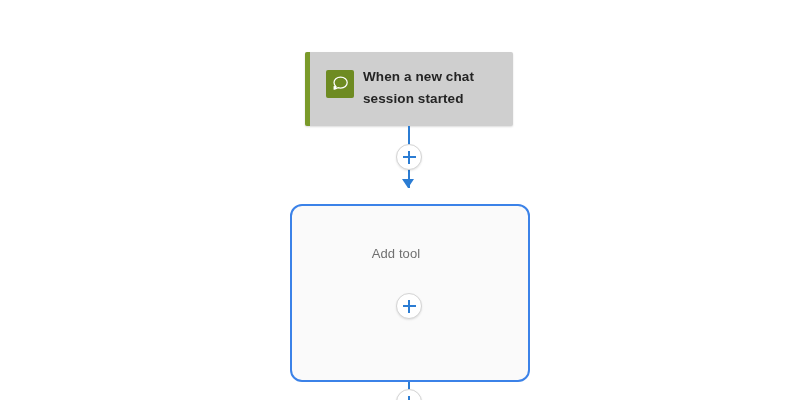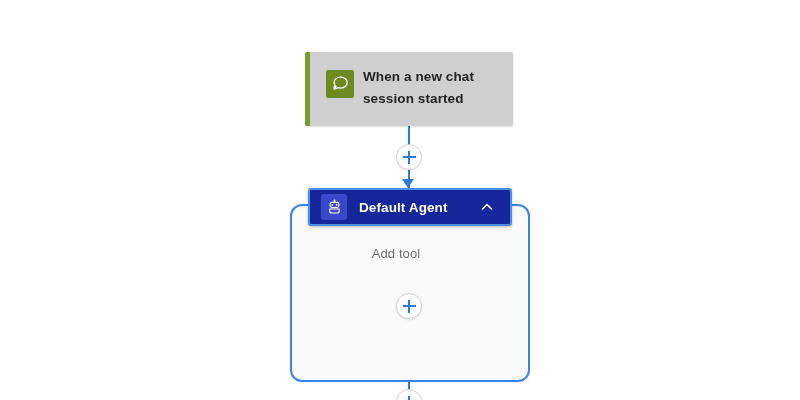--- a/index.html
+++ b/index.html
@@ -236,40 +236,20 @@
 
   <div class="agent-container"></div>
 
   <div class="add-tool-label">Add tool</div>
 
   <div class="plus-btn" id="plus-tool">
     <span class="hbar"></span>
     <span class="vbar"></span>
   </div>
 
-  <div class="agent-header-ring">
-    <div class="agent-icon">
-      <svg width="17" height="17" viewBox="0 0 18 18" aria-hidden="true">
-        <line x1="9" y1="1.6" x2="9" y2="3.4" stroke="#ffffff" stroke-width="1.1" stroke-linecap="round"></line>
-        <circle cx="9" cy="1.5" r="1.0" fill="#ffffff"></circle>
-        <rect x="4.3" y="3.6" width="9.4" height="5.4" rx="2.0" fill="none" stroke="#ffffff" stroke-width="1.2"></rect>
-        <circle cx="6.8" cy="6.3" r="0.95" fill="#ffffff"></circle>
-        <circle cx="11.2" cy="6.3" r="0.95" fill="#ffffff"></circle>
-        <path d="M4.0 10.6 h10 v2.0 a2.2 2.2 0 0 1 -2.2 2.2 h-5.6 a2.2 2.2 0 0 1 -2.2 -2.2 z" fill="none" stroke="#ffffff" stroke-width="1.2" stroke-linejoin="round"></path>
-      </svg>
-    </div>
-
-    <div class="agent-title">Default Agent</div>
-
-    <div class="agent-chevron">
-      <svg width="14" height="14" viewBox="0 0 14 14" aria-hidden="true">
-        <path d="M2.5 9 L7 4.6 L11.5 9" fill="none" stroke="#ffffff" stroke-width="1.5" stroke-linecap="round" stroke-linejoin="round"></path>
-      </svg>
-    </div>
-  </div>
 
   <div class="conn-bottom"></div>
 
   <div class="plus-btn" id="plus-bottom">
     <span class="hbar"></span>
     <span class="vbar"></span>
   </div>
 
 </div>
 

